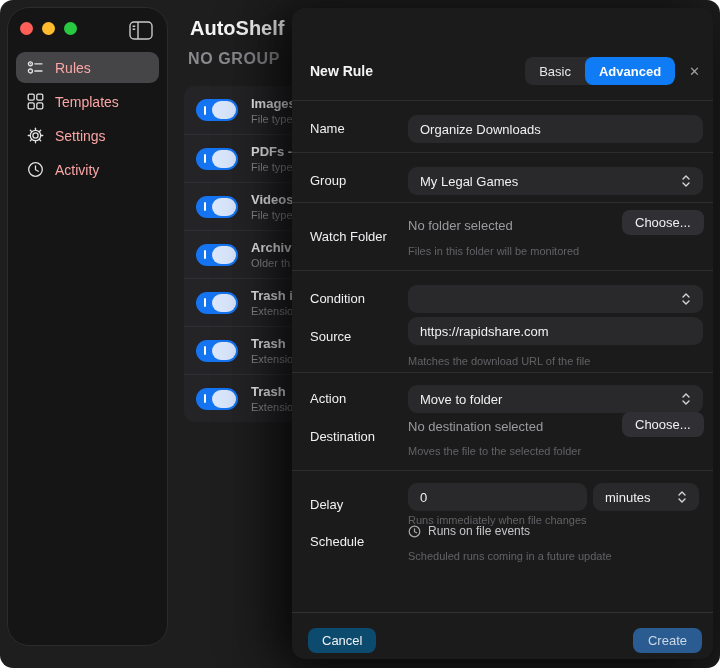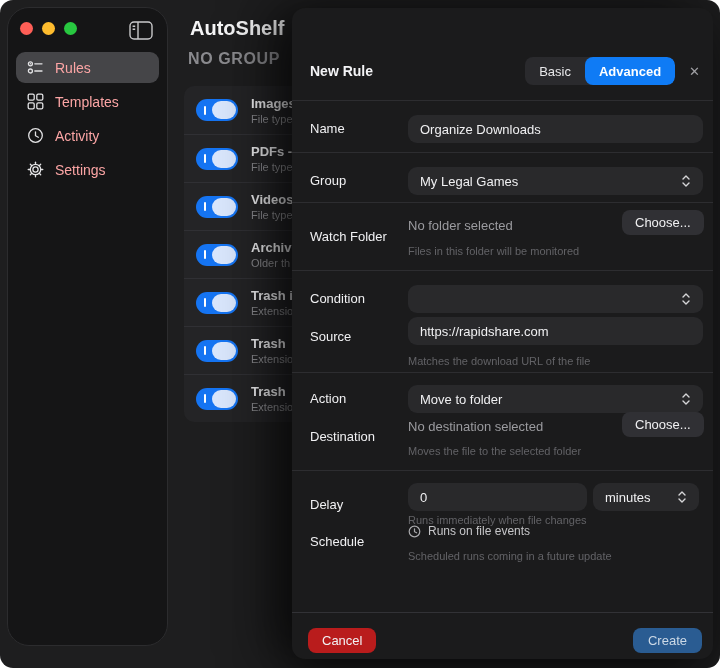--- a/index.html
+++ b/index.html
@@ -61,21 +61,21 @@
   .fselect{position:absolute;left:116px;width:295px;height:28px;background:var(--field-bg);border-radius:9px;
            display:flex;align-items:center;padding:0 12px;color:#f0f0f2;font-size:13px;cursor:pointer;}
   .fselect .chev{margin-left:auto;display:flex;align-items:center;}
   .fvalue-muted{position:absolute;left:116px;font-size:13px;color:#9b9b9f;line-height:24px;}
   .fhelper{position:absolute;left:116px;font-size:11px;color:#626266;line-height:12px;white-space:nowrap;}
   .choose-btn{position:absolute;height:25px;background:#303034;border:none;border-radius:8px;color:#f0f0f2;
               font-size:13px;font-weight:500;padding:0 13px;font-family:inherit;cursor:pointer;}
   .status-line{position:absolute;left:116px;display:flex;align-items:center;gap:7px;font-size:12px;color:#c6c6c9;}
   .status-line .clk{display:flex;align-items:center;color:#a9a9ac;}
 
-  .cancel-btn{position:absolute;left:16px;top:620px;height:25px;background:#b91c1c;border:none;border-radius:8px;
+  .cancel-btn{position:absolute;left:16px;top:620px;height:25px;background:#0c4a6e;border:none;border-radius:8px;
               color:#f2f2f4;font-size:13px;font-weight:500;padding:0 14px;font-family:inherit;cursor:pointer;}
   .create-btn{position:absolute;right:11px;top:620px;height:25px;background:var(--create-blue);border:none;border-radius:8px;
               color:#ccd9e6;font-size:13px;font-weight:500;padding:0 15px;font-family:inherit;cursor:pointer;}
 </style>
 </head>
 <body>
 
 <div class="window">
 
   <div class="sidebar">
@@ -108,47 +108,47 @@
       <div class="nav-item">
         <span class="nav-icon">
           <svg width="17" height="17" viewBox="0 0 17 17" fill="none" stroke="currentColor" stroke-width="1.3">
             <rect x="1.2" y="1.2" width="6" height="6" rx="1.4"></rect>
             <rect x="9.8" y="1.2" width="6" height="6" rx="1.4"></rect>
             <rect x="1.2" y="9.8" width="6" height="6" rx="1.4"></rect>
             <rect x="9.8" y="9.8" width="6" height="6" rx="1.4"></rect>
           </svg>
         </span>
         <span>Templates</span>
-      </div>
-      <div class="nav-item">
-        <span class="nav-icon">
-          <svg width="17" height="17" viewBox="0 0 17 17" fill="none" stroke="currentColor" stroke-width="1.3" stroke-linecap="round">
-            <circle cx="8.5" cy="8.5" r="6.8"></circle>
-            <path d="M8.5 4.8 V8.7 L11.3 10.2"></path>
-          </svg>
-        </span>
-        <span>Activity</span>
       </div>
       <div class="nav-item">
         <span class="nav-icon">
           <svg width="17" height="17" viewBox="0 0 17 17" fill="none" stroke="currentColor" stroke-width="1.3" stroke-linecap="round">
             <circle cx="8.5" cy="8.5" r="2.6"></circle>
             <circle cx="8.5" cy="8.5" r="5.2"></circle>
             <line x1="8.5" y1="1.2" x2="8.5" y2="3.3"></line>
             <line x1="8.5" y1="13.7" x2="8.5" y2="15.8"></line>
             <line x1="1.2" y1="8.5" x2="3.3" y2="8.5"></line>
             <line x1="13.7" y1="8.5" x2="15.8" y2="8.5"></line>
             <line x1="3.3" y1="3.3" x2="4.8" y2="4.8"></line>
             <line x1="12.2" y1="12.2" x2="13.7" y2="13.7"></line>
             <line x1="3.3" y1="13.7" x2="4.8" y2="12.2"></line>
             <line x1="12.2" y1="4.8" x2="13.7" y2="3.3"></line>
           </svg>
         </span>
         <span>Settings</span>
       </div>
+      <div class="nav-item">
+        <span class="nav-icon">
+          <svg width="17" height="17" viewBox="0 0 17 17" fill="none" stroke="currentColor" stroke-width="1.3" stroke-linecap="round">
+            <circle cx="8.5" cy="8.5" r="6.8"></circle>
+            <path d="M8.5 4.8 V8.7 L11.3 10.2"></path>
+          </svg>
+        </span>
+        <span>Activity</span>
+      </div>
     </div>
   </div>
 
   <div class="app-title">AutoShelf</div>
   <div class="section-header">NO GROUP</div>
 
   <div class="rule-list">
     <div class="rule-row">
       <span class="switch">
           <span class="bar"></span>

